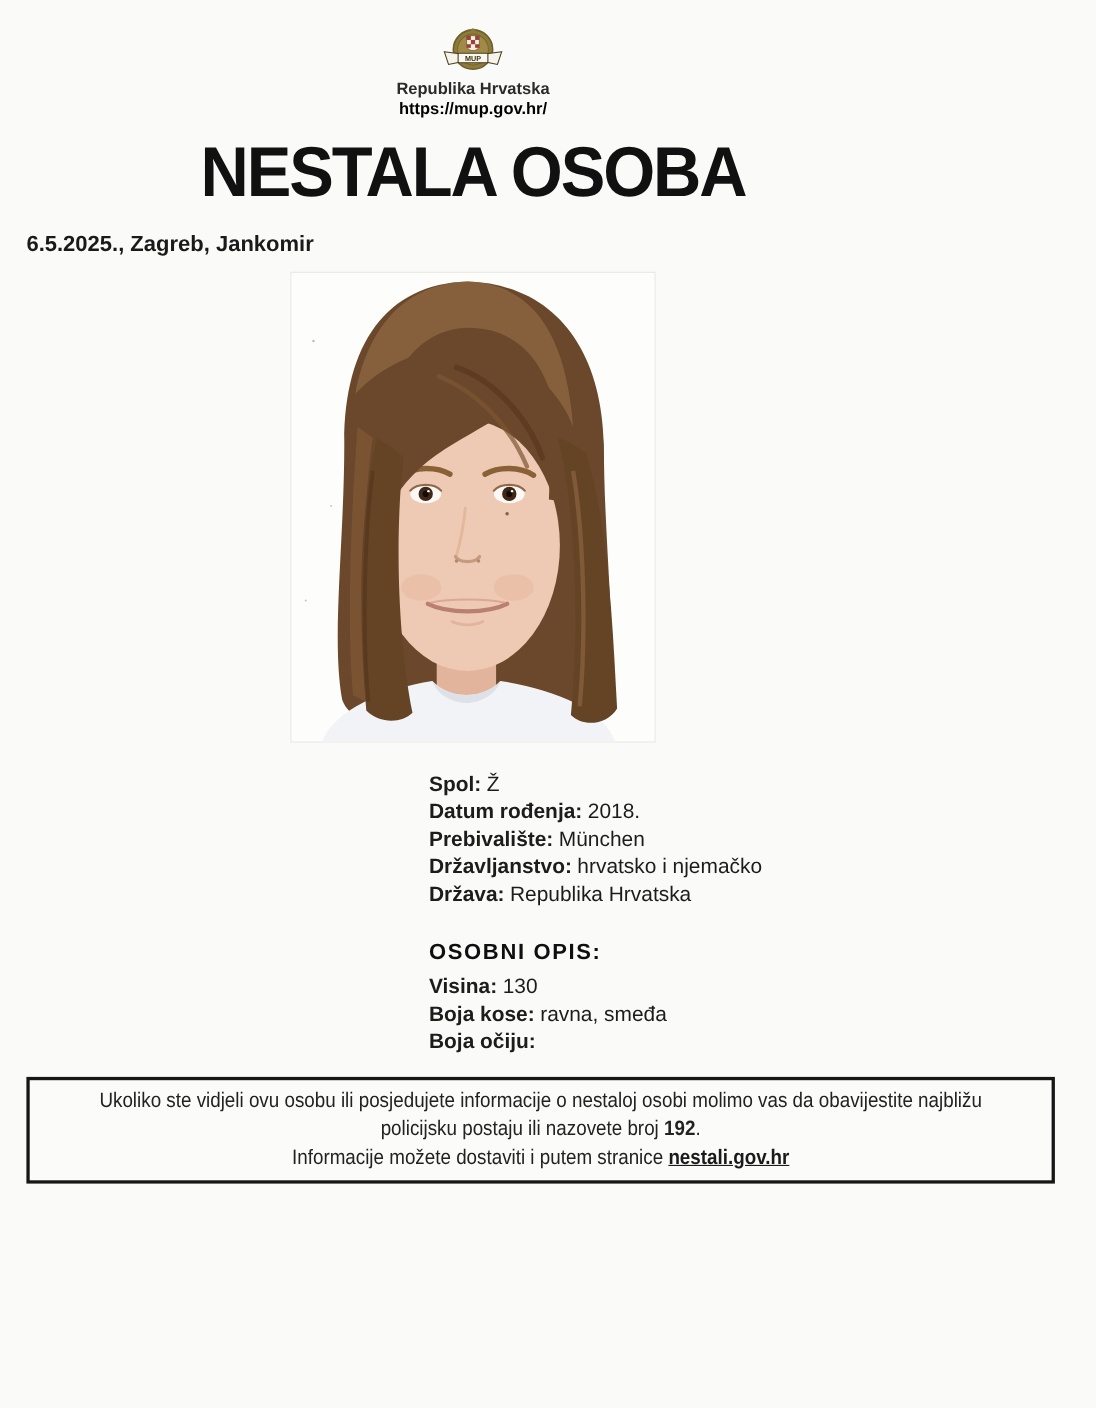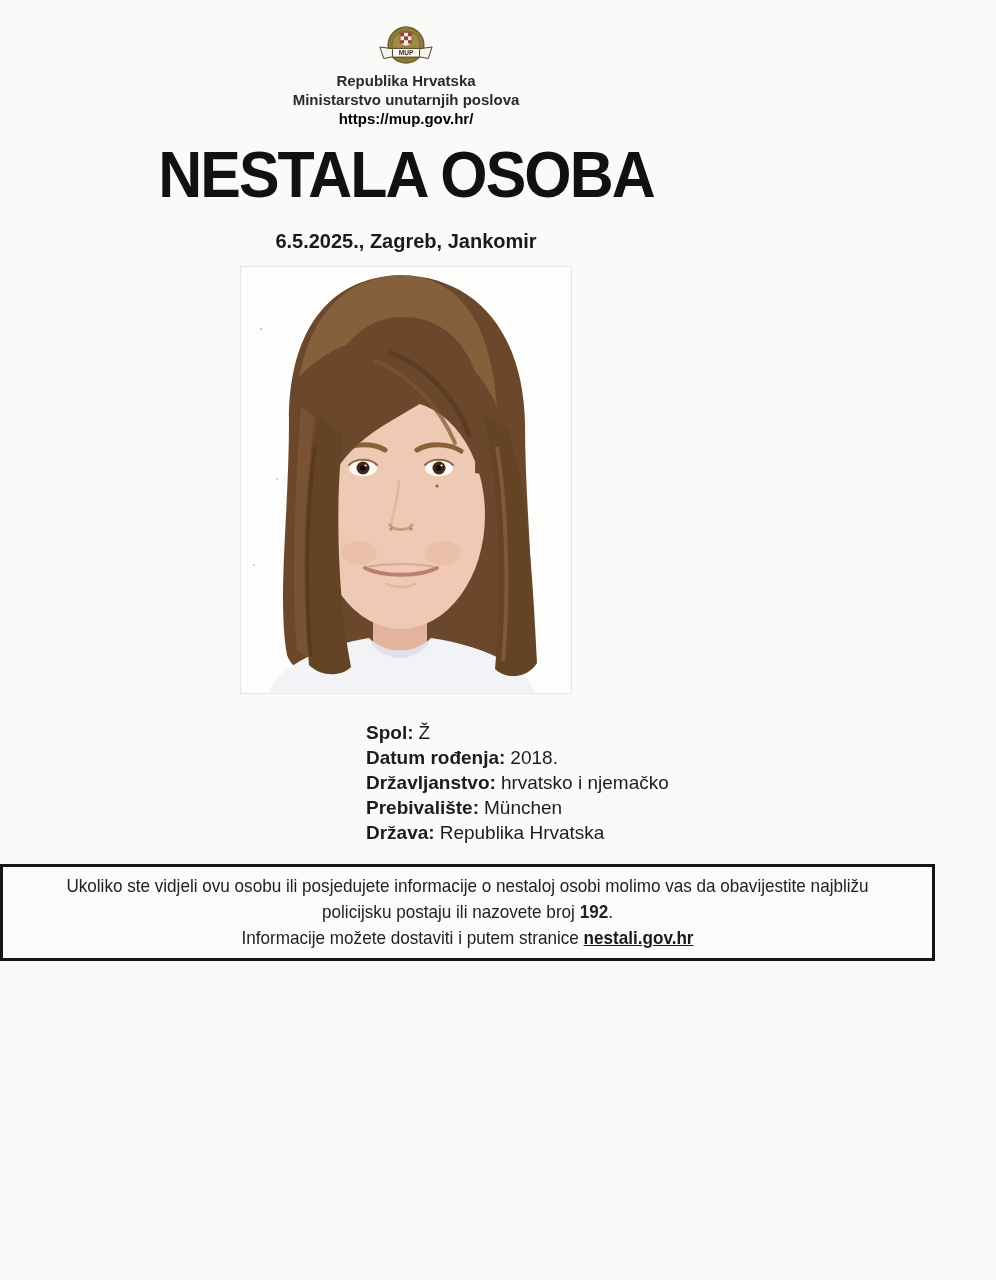--- a/index.html
+++ b/index.html
@@ -3,36 +3,36 @@
 <meta charset="utf-8">
 <style>
   html,body{margin:0;padding:0;}
   body{
     width:996px;height:1280px;overflow:hidden;
     background:#fafaf9;
     font-family:"Liberation Sans", sans-serif;
     color:#1c1c1c;
     -webkit-font-smoothing:antialiased;
   }
-  .page{position:relative;width:812px;height:1280px;}
+  .page{position:relative;width:812px;height:1280px;padding-left:24px;}
 
   
   .header{padding-top:24px;text-align:center;}
   .emblem{display:block;margin:0 auto 3px;}
   .org-line{font-size:15px;font-weight:bold;line-height:19px;color:#2b2b2b;}
   .website{font-size:15px;font-weight:bold;line-height:19px;color:#000000;text-decoration:none;display:inline-block;}
 
   
   .poster-title{
     margin:14px 0 0;text-align:center;
     font-size:64px;font-weight:bold;letter-spacing:-2px;color:#111;
     transform:scaleX(0.95);transform-origin:50% 50%;
     line-height:66px;
   }
-  .incident{margin-top:22px;text-align:center;font-size:20px;font-weight:bold;color:#1a1a1a;}
+  .incident{margin-top:22px;text-align:left;font-size:20px;font-weight:bold;color:#1a1a1a;}
   .person-name{margin:3px 0 0;text-align:center;font-size:34px;font-weight:bold;letter-spacing:0;color:#111;line-height:40px;}
 
   
   .photo{
     width:330px;height:426px;margin:13px auto 0;
     background:#fdfdfb;border:1px solid #e6e6e2;box-sizing:content-box;
   }
   .photo svg{display:block;}
 
   
@@ -81,21 +81,20 @@
         <rect x="24" y="16" width="4" height="3.4" fill="#9a4034"></rect>
         <rect x="32" y="16" width="4" height="3.4" fill="#9a4034"></rect>
       </g>
 
       <polygon points="3,23 17,25 17,33 7,35" fill="#f6f3ea" stroke="#4a3f22" stroke-width="1"></polygon>
       <polygon points="57,23 43,25 43,33 53,35" fill="#f6f3ea" stroke="#4a3f22" stroke-width="1"></polygon>
       <rect x="16" y="24.5" width="28" height="9" rx="1" fill="#faf8f1" stroke="#4a3f22" stroke-width="1"></rect>
       <text x="30" y="31.8" text-anchor="middle" font-family="Liberation Sans, sans-serif" font-size="6.8" font-weight="bold" fill="#3c3117">MUP</text>
     </svg>
     <div class="org-line">Republika Hrvatska</div>
-    <div class="org-line">Ministarstvo unutarnjih poslova</div>
     <a class="website" href="#">https://mup.gov.hr/</a>
   </div>
 
   <h1 class="poster-title">NESTALA OSOBA</h1>
   <div class="incident">6.5.2025., Zagreb, Jankomir</div>
 
   <div class="photo">
     <svg width="330" height="426" viewBox="0 0 330 426" aria-hidden="true">
       <rect width="330" height="426" fill="#fdfdfb"></rect>
 
@@ -152,25 +151,31 @@
       <path d="M256 180 C 266 240 268 330 262 394" stroke="#8a6240" stroke-width="4" fill="none" opacity="0.7"></path>
       <path d="M74 180 C 66 240 64 330 70 390" stroke="#523419" stroke-width="3.5" fill="none" opacity="0.6"></path>
     </svg>
   </div>
 
   <div class="details">
 
     <div class="section">
       <div class="row"><span class="label">Spol:</span><span class="value">Ž</span></div>
       <div class="row"><span class="label">Datum rođenja:</span><span class="value">2018.</span></div>
+      <div class="row"><span class="label">Prebivalište:</span><span class="value">München</span></div>
       <div class="row"><span class="label">Državljanstvo:</span><span class="value">hrvatsko i njemačko</span></div>
-      <div class="row"><span class="label">Prebivalište:</span><span class="value">München</span></div>
       <div class="row"><span class="label">Država:</span><span class="value">Republika Hrvatska</span></div>
     </div>
 
+    <div class="section">
+      <h3 class="section-heading">OSOBNI OPIS:</h3>
+      <div class="row"><span class="label">Visina:</span><span class="value">130</span></div>
+      <div class="row"><span class="label">Boja kose:</span><span class="value">ravna, smeđa</span></div>
+      <div class="row"><span class="label">Boja očiju:</span><span class="value"></span></div>
+    </div>
 
 
   </div>
 
   <div class="footer-box">
     <div class="notice-line">Ukoliko ste vidjeli ovu osobu ili posjedujete informacije o nestaloj osobi molimo vas da obavijestite najbližu</div>
     <div class="notice-line"><span>policijsku postaju ili nazovete broj </span><span class="num">192</span><span>.</span></div>
     <div class="notice-line"><span>Informacije možete dostaviti i putem stranice </span><a class="notice-link" href="#">nestali.gov.hr</a></div>
   </div>
 

